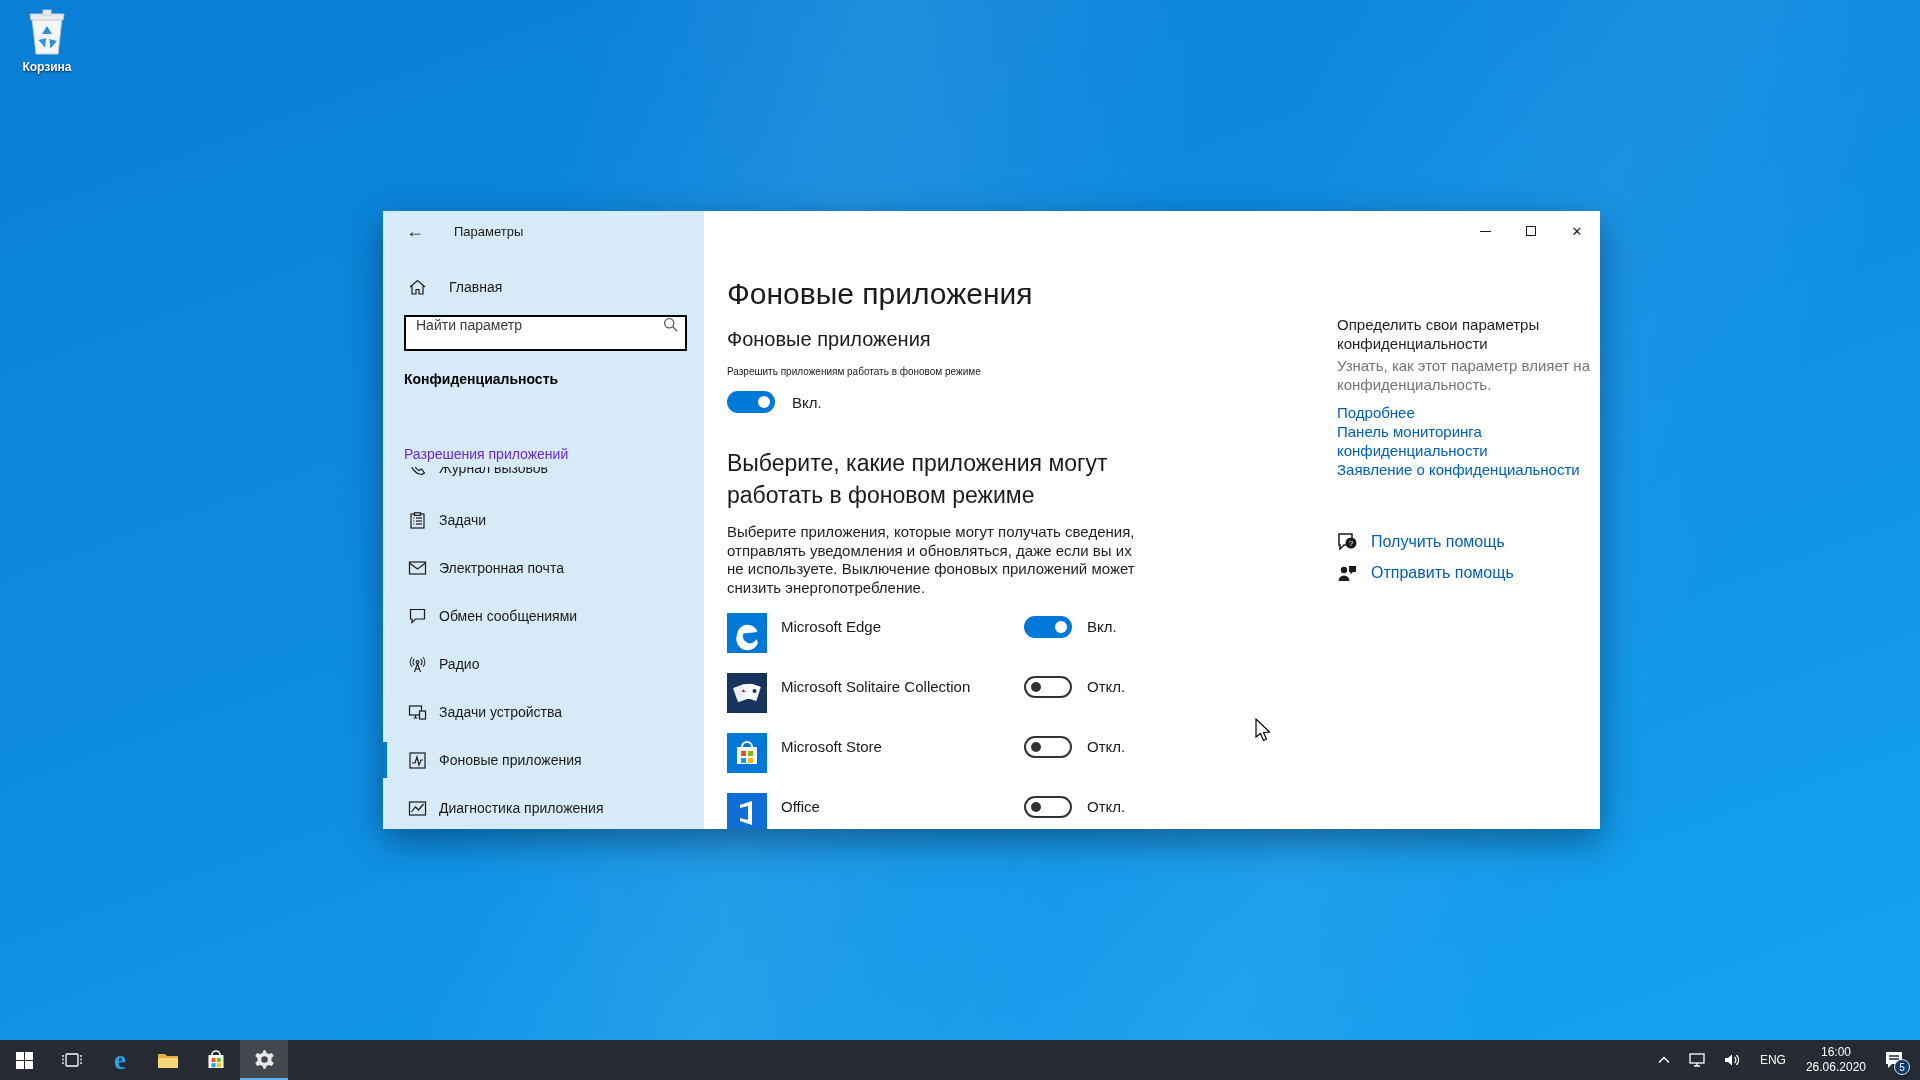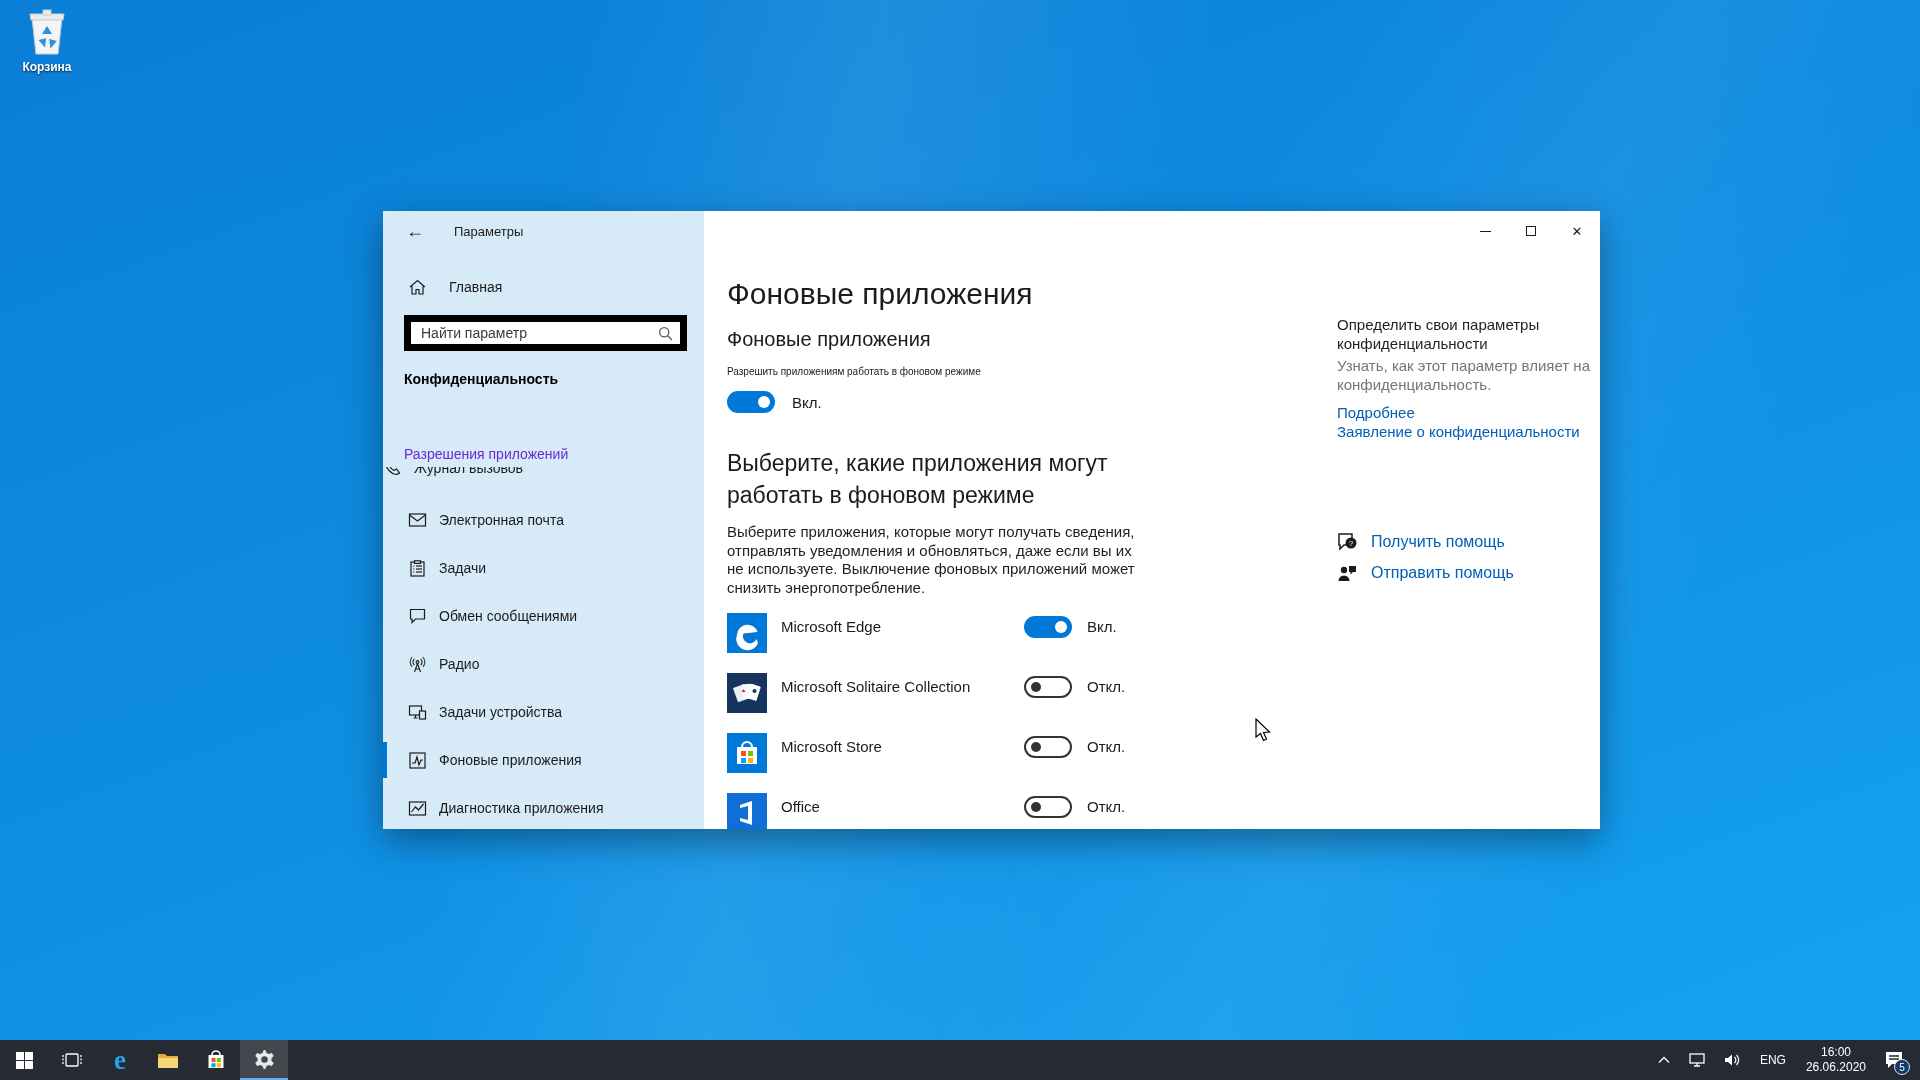--- a/index.html
+++ b/index.html
@@ -30,30 +30,30 @@
   .caption-btns { position:absolute; right:0; top:0; height:40px; display:flex; }
   .cap-btn { width:46px; height:40px; display:flex; align-items:center; justify-content:center;
              font-size:13px; color:#1b1b1b; background:transparent; border:none; }
   .glyph-min { width:11px; height:1px; background:#1b1b1b; display:block; }
   .glyph-max { width:10px; height:10px; border:1px solid #1b1b1b; display:block; }
 
   
   .sidebar { position:absolute; left:0; top:40px; width:321px; bottom:0; background:#d6ebf7; overflow:hidden; }
   .home-row { position:absolute; left:25px; top:18px; height:36px; display:flex; align-items:center; gap:22px; font-size:14px; }
   .search-box { position:absolute; left:21px; top:64px; width:283px; height:36px; background:#fff;
-                border:7px solid #000000; display:flex; align-items:center; }
+                border:2px solid #000000; display:flex; align-items:flex-start; }
   .search-box input { flex:1; border:none; outline:none; background:transparent; font-size:14px;
                       font-family:inherit; color:#1b1b1b; padding:0 8px 0 10px; }
   .search-box input::placeholder { color:#3b3b3b; opacity:1; }
   .search-ico { width:30px; display:flex; justify-content:center; }
   .privacy-header { position:absolute; left:21px; top:120px; font-size:14px; font-weight:700; color:#000; }
   .group-label { position:absolute; left:21px; top:195px; font-size:14px; color:#6d28d9; }
   .clipped-item { position:absolute; left:0; right:0; top:216px; height:13px; overflow:hidden; }
   .clipped-item .inner { transform:translateY(-18px); height:38px; display:flex; align-items:center;
-                         gap:12px; font-size:14px; color:#1b1b1b; }
+                         gap:12px; padding-left:25px; font-size:14px; color:#1b1b1b; }
   .nav-list { position:absolute; left:0; right:0; top:249px; }
   .nav-item { position:relative; height:40px; margin-bottom:8px; display:flex; align-items:center;
               gap:12px; padding-left:25px; font-size:14px; color:#1b1b1b; }
   .nav-item.selected::before { content:""; position:absolute; left:0; top:2px; bottom:2px; width:4px; background:#0078d7; }
   .nav-ico { width:19px; display:flex; justify-content:center; }
 
   
   .content { position:absolute; left:321px; top:40px; right:0; bottom:0; background:#fff; overflow:hidden; }
   .page-title { position:absolute; left:23px; top:26px; font-size:30px; font-weight:300; color:#1b1b1b; }
   .sec1-h { position:absolute; left:23px; top:77px; font-size:20px; font-weight:400; color:#1b1b1b; }
@@ -161,38 +161,38 @@
       <div class="inner">
         <svg class="nav-ico" width="18" height="18" viewBox="0 0 18 18" fill="none" stroke="#1b1b1b" stroke-width="1.2">
           <path d="M4 2 C2 4 2 8 6 12 C10 16 14 16 16 14 L13 10 L10.5 11.5 C8.5 10.5 7.5 9.5 6.5 7.5 L8 5 Z"></path>
         </svg>
         <span>Журнал вызовов</span>
       </div>
     </div>
 
     <div class="nav-list">
       <div class="nav-item">
-        <svg class="nav-ico" width="18" height="14" viewBox="0 0 18 14" fill="none" stroke="#1b1b1b" stroke-width="1.2">
-          <rect x="1" y="1" width="16" height="12"></rect>
-            <path d="M1 2 L9 8 L17 2"></path>
-        </svg>
-        <span>Электронная почта</span>
-      </div>
-      <div class="nav-item">
         <svg class="nav-ico" width="15" height="17" viewBox="0 0 15 17" fill="none" stroke="#1b1b1b" stroke-width="1.2">
           <rect x="1" y="2" width="13" height="14"></rect>
             <rect x="4.5" y="0.8" width="6" height="2.6" fill="#d6ebf7"></rect>
           <line x1="6" y1="6" x2="12" y2="6"></line>
             <line x1="6" y1="9" x2="12" y2="9"></line>
             <line x1="6" y1="12" x2="12" y2="12"></line>
           <line x1="3.2" y1="6" x2="4.4" y2="6"></line>
             <line x1="3.2" y1="9" x2="4.4" y2="9"></line>
             <line x1="3.2" y1="12" x2="4.4" y2="12"></line>
         </svg>
         <span>Задачи</span>
+      </div>
+      <div class="nav-item">
+        <svg class="nav-ico" width="18" height="14" viewBox="0 0 18 14" fill="none" stroke="#1b1b1b" stroke-width="1.2">
+          <rect x="1" y="1" width="16" height="12"></rect>
+            <path d="M1 2 L9 8 L17 2"></path>
+        </svg>
+        <span>Электронная почта</span>
       </div>
       <div class="nav-item">
         <svg class="nav-ico" width="18" height="16" viewBox="0 0 18 16" fill="none" stroke="#1b1b1b" stroke-width="1.2">
           <path d="M2 1.5 H16 V11 H7 L3.5 14.5 V11 H2 Z"></path>
         </svg>
         <span>Обмен сообщениями</span>
       </div>
       <div class="nav-item">
         <svg class="nav-ico" width="16" height="17" viewBox="0 0 16 17" fill="none" stroke="#1b1b1b" stroke-width="1.1">
           <circle cx="8" cy="6" r="1.4"></circle>
@@ -293,20 +293,21 @@
         <span class="toggle off app-toggle"><span class="knob"></span></span>
         <span class="app-state">Откл.</span>
       </div>
     </div>
 
     <div class="aside">
       <div class="aside-h">Определить свои параметры конфиденциальности</div>
       <div class="aside-sub">Узнать, как этот параметр влияет на конфиденциальность.</div>
       <div class="aside-links">
         <a href="#">Подробнее</a>
+        <a href="#">Панель мониторинга конфиденциальности</a>
         <a href="#">Заявление о конфиденциальности</a>
       </div>
     </div>
 
     <div class="help-block">
       <div class="help-row">
         <svg width="20" height="18" viewBox="0 0 20 18">
           <path d="M2 1 H15 V12 H7 L3 16 V12 H2 Z" fill="none" stroke="#1b1b1b" stroke-width="1.5"></path>
           <circle cx="14" cy="10" r="5.5" fill="#1b1b1b"></circle>
           <text x="14" y="13" font-size="8" fill="#fff" text-anchor="middle" font-family="Liberation Sans, sans-serif">?</text>

